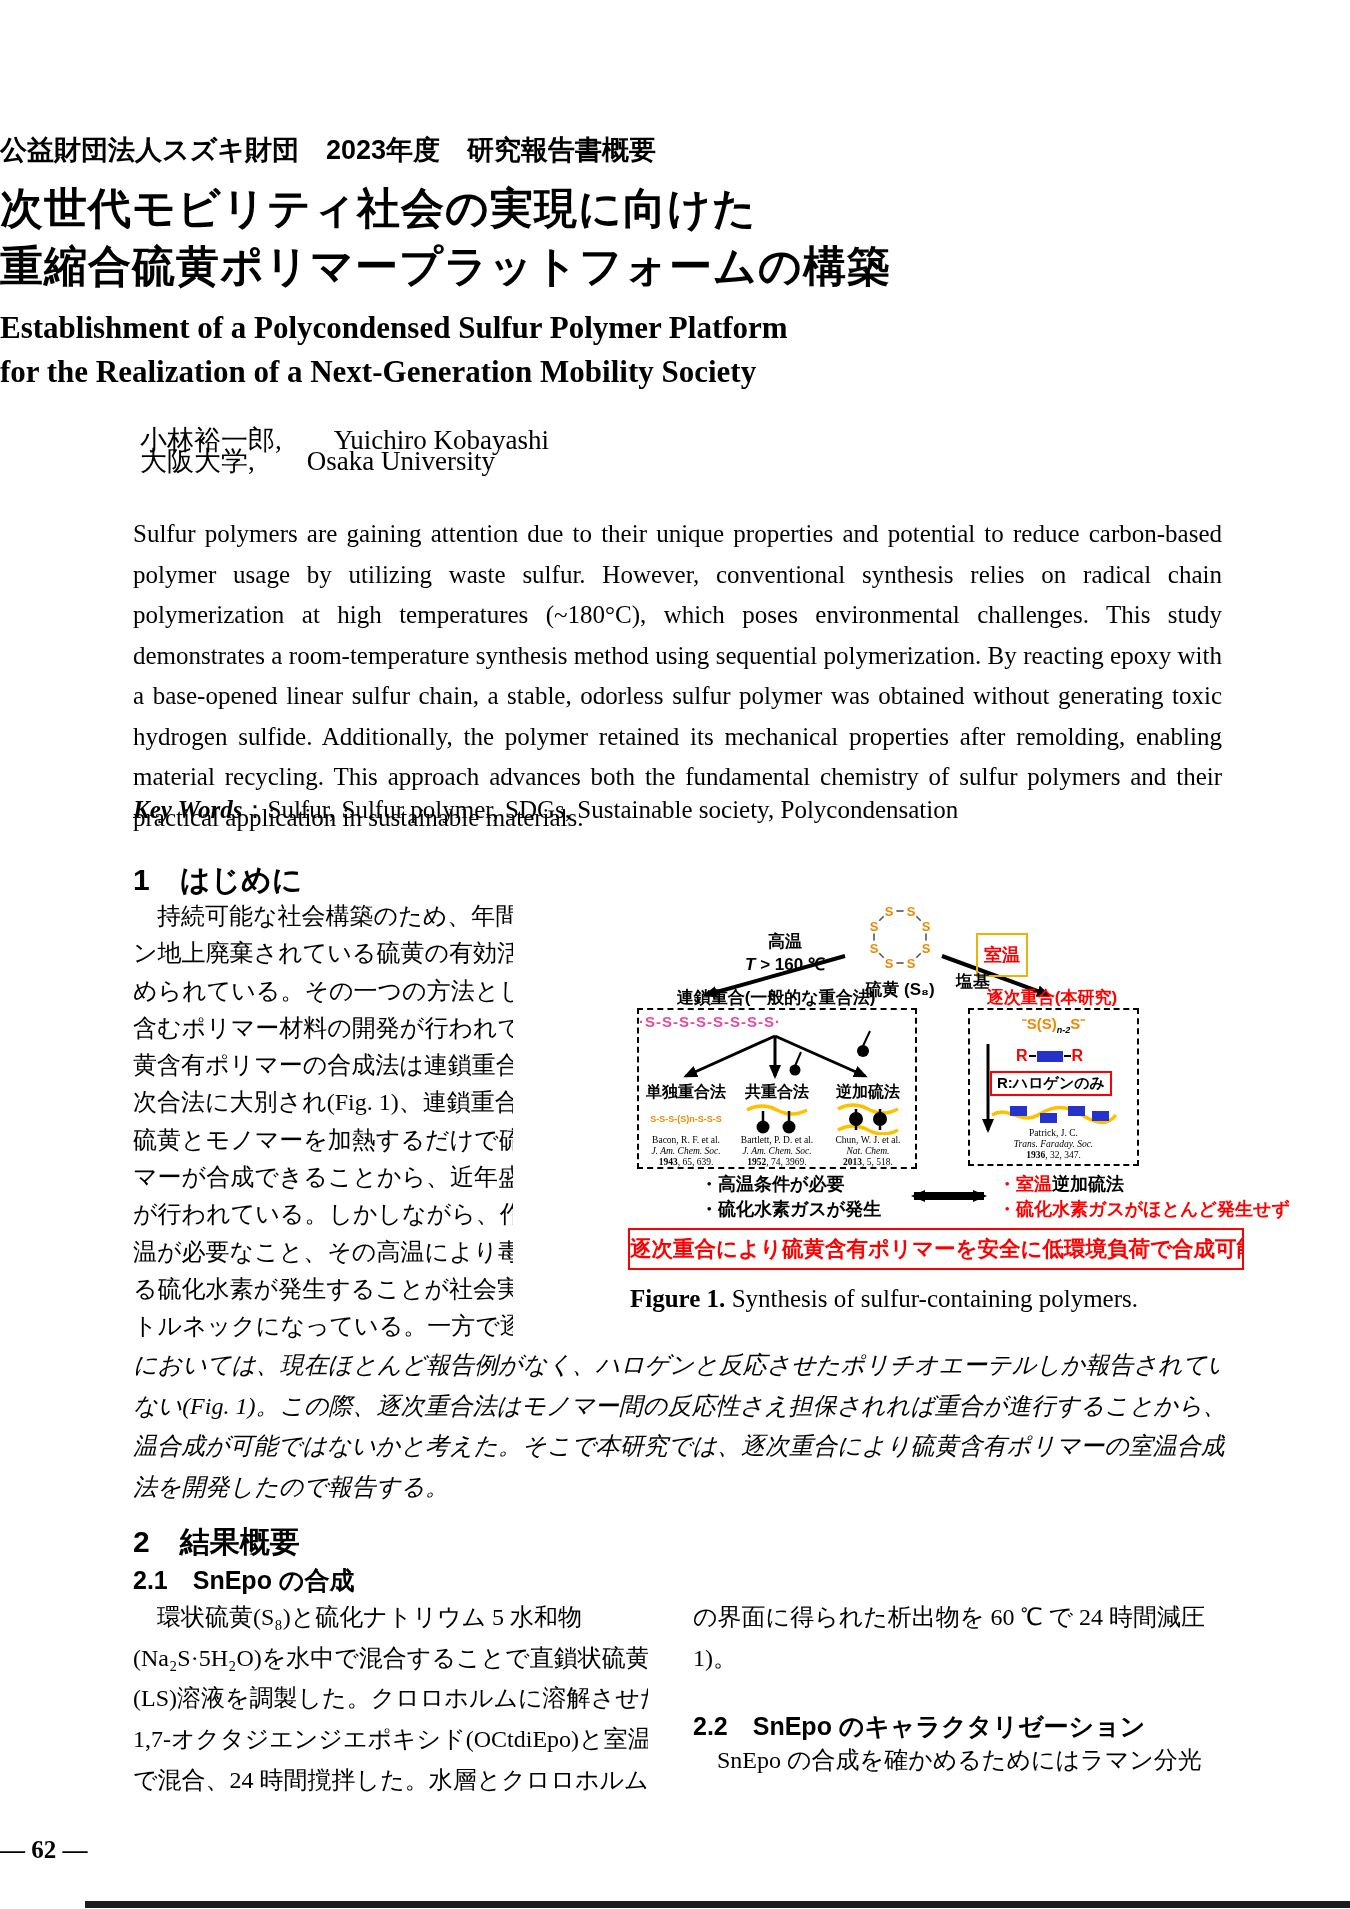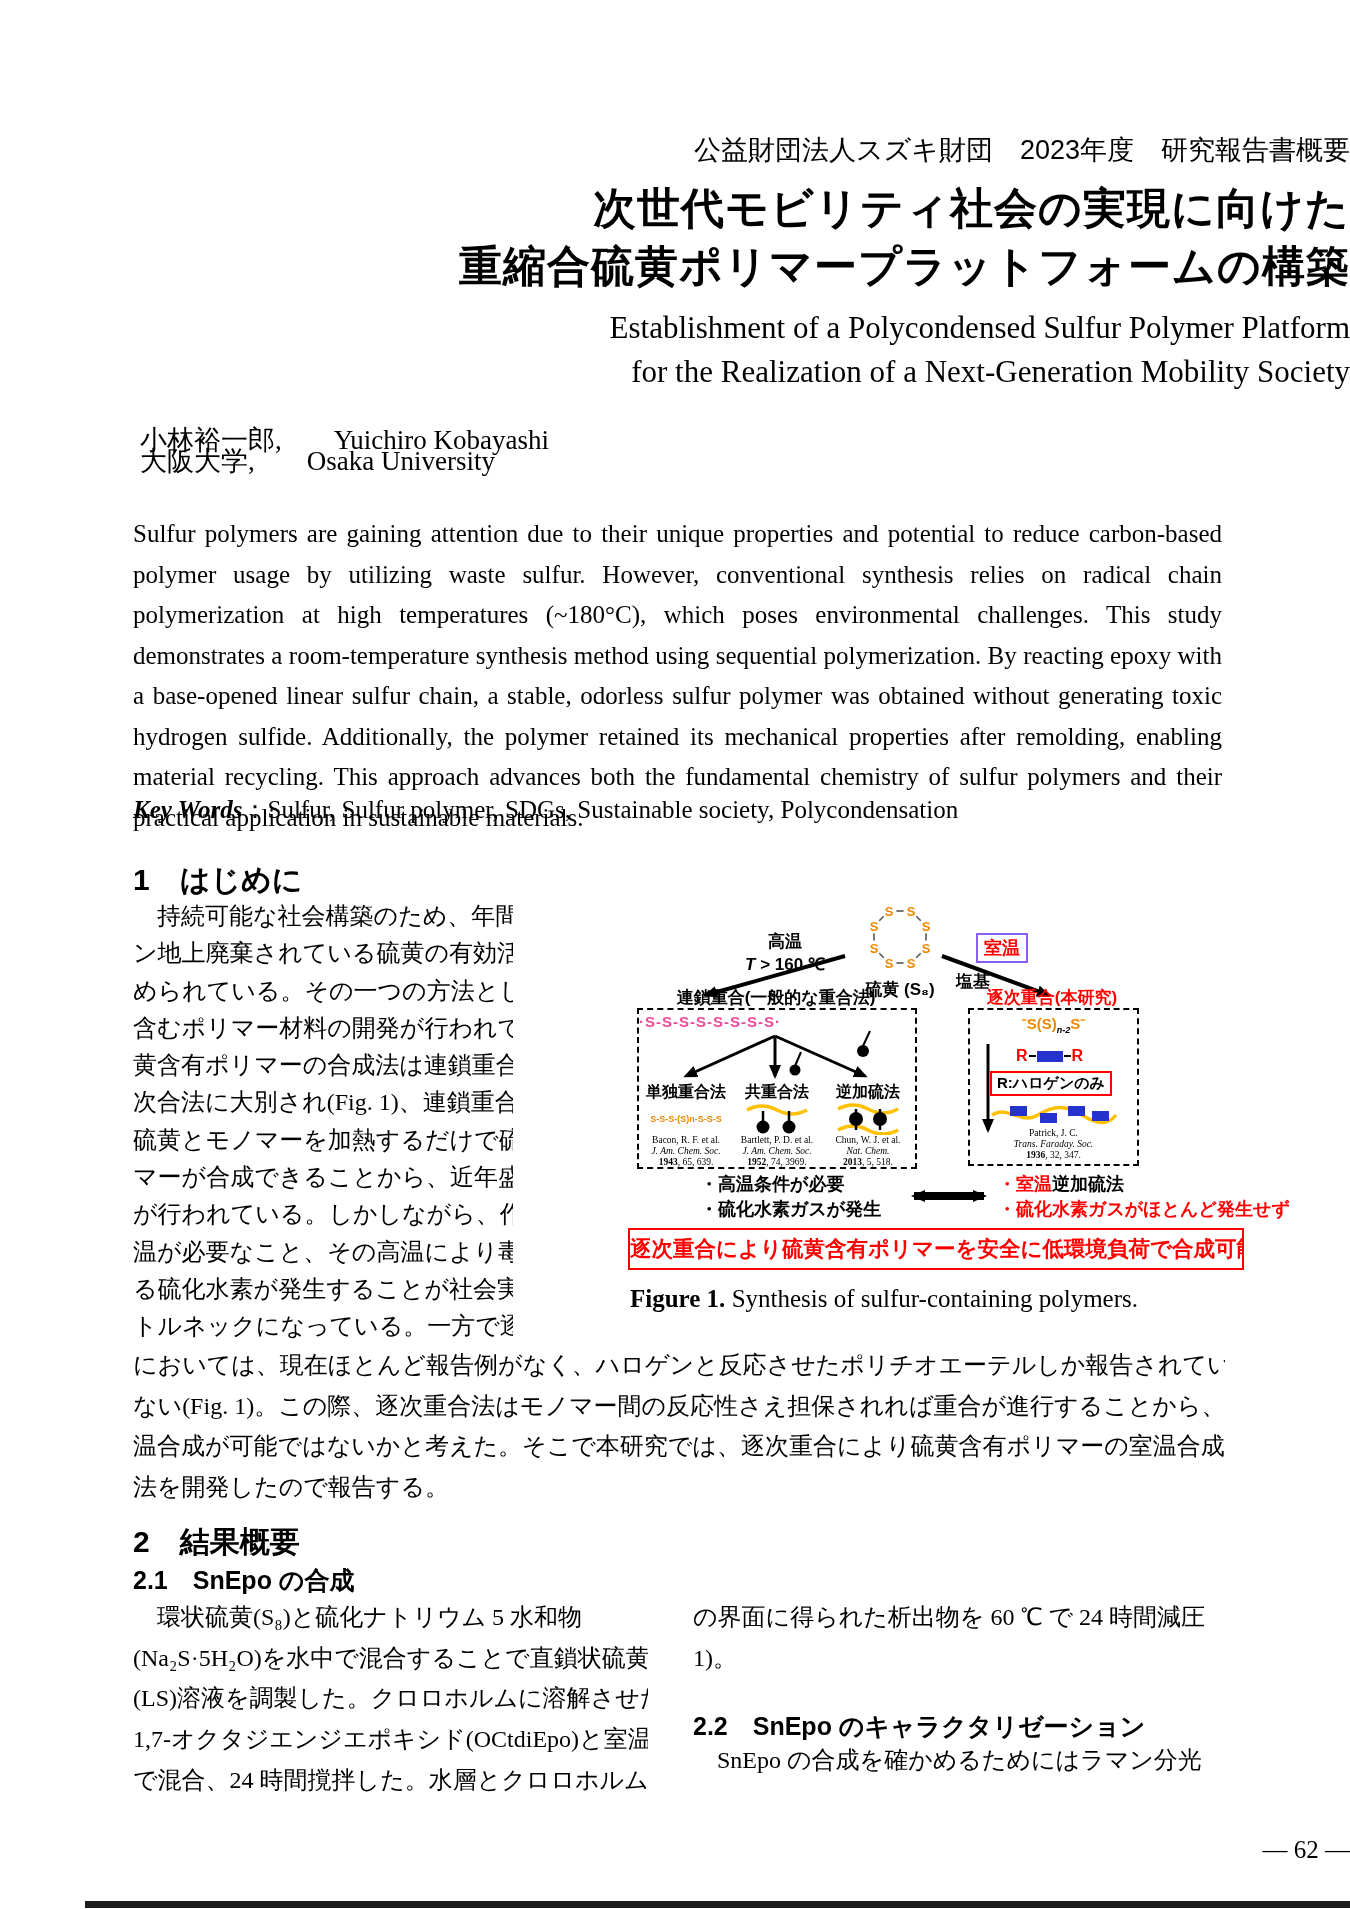--- a/index.html
+++ b/index.html
@@ -2,55 +2,55 @@
 <html><head>
 <meta charset="utf-8">
 <style>
   html,body{margin:0;padding:0;background:#ffffff;}
   .page{position:relative;width:1350px;height:1909px;background:#fff;
         font-family:"Liberation Serif",serif;color:#000;overflow:hidden;}
   .abs{position:absolute;}
   .g{font-family:"Liberation Sans",sans-serif;}
   .b{font-weight:bold;}
   .i{font-style:italic;}
-  .ctr{text-align:right;}
+  .ctr{text-align:left;font-weight:bold;}
   .nw{white-space:nowrap;overflow:hidden;}
   .red{color:#ff0000;}
 
   
   .meta{left:0;top:132px;width:100%;font-size:27px;}
   .tja1{left:0;top:180px;width:100%;font-size:43px;letter-spacing:1px;}
   .tja2{left:0;top:238px;width:100%;font-size:43px;letter-spacing:1px;}
   .ten{left:0;width:100%;font-size:31px;}
   .auth{left:140px;font-size:27px;}
   .auth .en{margin-left:52px;}
 
   .abst{left:133px;top:514px;width:1089px;font-size:25px;line-height:40.5px;text-align:justify;}
   .kw{left:133px;top:793px;width:1089px;font-size:25px;}
 
   .sech{font-size:30px;}
   .s1col{left:133px;top:898px;width:380px;font-size:24px;line-height:37.3px;}
   .s1col div{white-space:nowrap;overflow:hidden;}
-  .fullp{left:133px;top:1345px;width:1092px;font-size:24px;line-height:40.7px;}
+  .fullp{left:133px;top:1345px;width:1092px;font-size:24px;line-height:40.7px;font-style:italic;}
   .fullp div{white-space:nowrap;overflow:hidden;}
   .subh{font-size:25px;}
   .s2l{left:133px;top:1597px;width:515px;font-size:24px;line-height:40.7px;}
   .s2l div{white-space:nowrap;overflow:hidden;}
   .s2r{left:693px;top:1597px;width:532px;font-size:24px;line-height:40.7px;}
   .s2r div{white-space:nowrap;overflow:hidden;}
 
   .pnum{left:0;top:1836px;width:100%;font-size:25px;}
   .botbar{left:85px;top:1901px;width:1265px;height:7px;background:#1c1c1c;}
 
   
   .fig{left:620px;top:878px;width:640px;height:450px;font-family:"Liberation Sans",sans-serif;}
   .fig .lbl{position:absolute;font-weight:bold;font-size:17px;line-height:23px;}
   .hot{left:85px;top:52px;width:160px;text-align:center;}
   .s8lbl{left:222px;top:100px;width:116px;text-align:center;}
-  .rtbox{left:356px;top:55px;border:2px solid #8b5cf6;color:#ff0000;padding:0 6px;font-size:18px;line-height:26px;}
+  .rtbox{left:356px;top:55px;border:2px solid #eab308;color:#ff0000;padding:7px 6px;font-size:18px;line-height:26px;}
   .base{left:336px;top:92px;}
   .chead{left:20px;top:108px;width:272px;text-align:center;font-size:19px;white-space:nowrap;}
   .shead{left:342px;top:108px;width:180px;text-align:center;font-size:19px;color:#ff0000;white-space:nowrap;}
   .dbox{position:absolute;border:2px dashed #000;}
   .lbox{left:17px;top:130px;width:276px;height:157px;}
   .rbox{left:348px;top:130px;width:167px;height:154px;}
   .zig{position:absolute;left:0;top:3px;width:100%;text-align:left;color:#ec4899;
        font-weight:bold;font-size:15px;letter-spacing:1px;white-space:nowrap;}
   .mcol{position:absolute;top:72px;width:90px;text-align:center;}
   .mcol .mname{font-weight:bold;font-size:16px;white-space:nowrap;}

